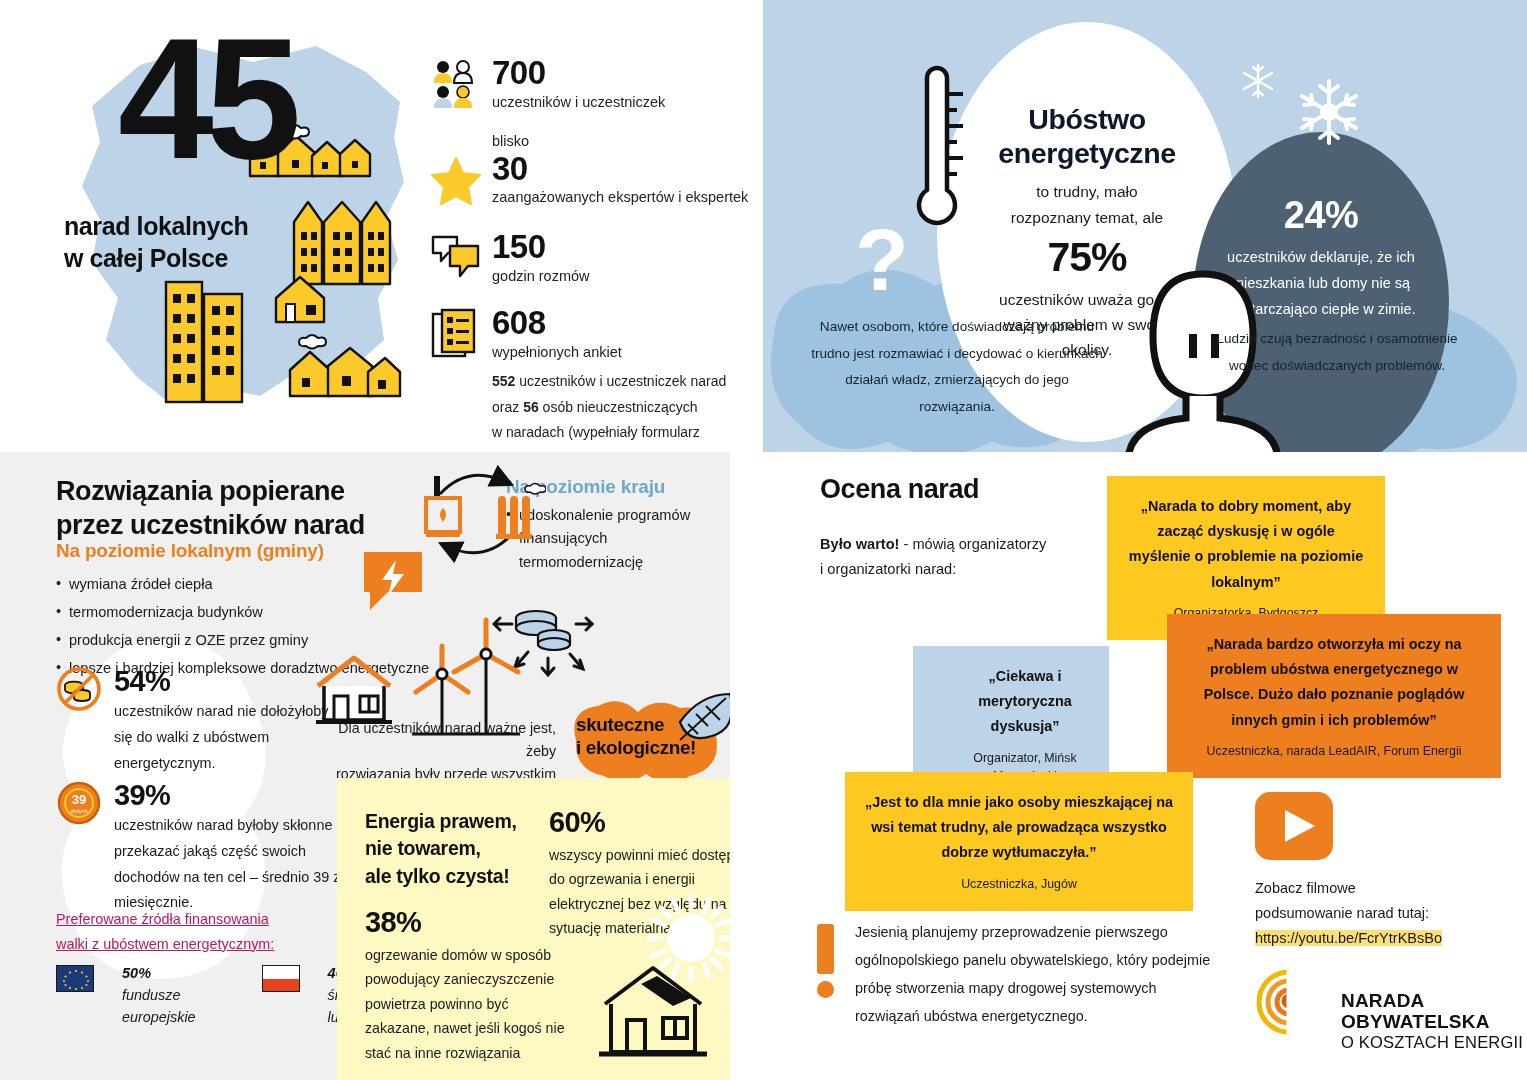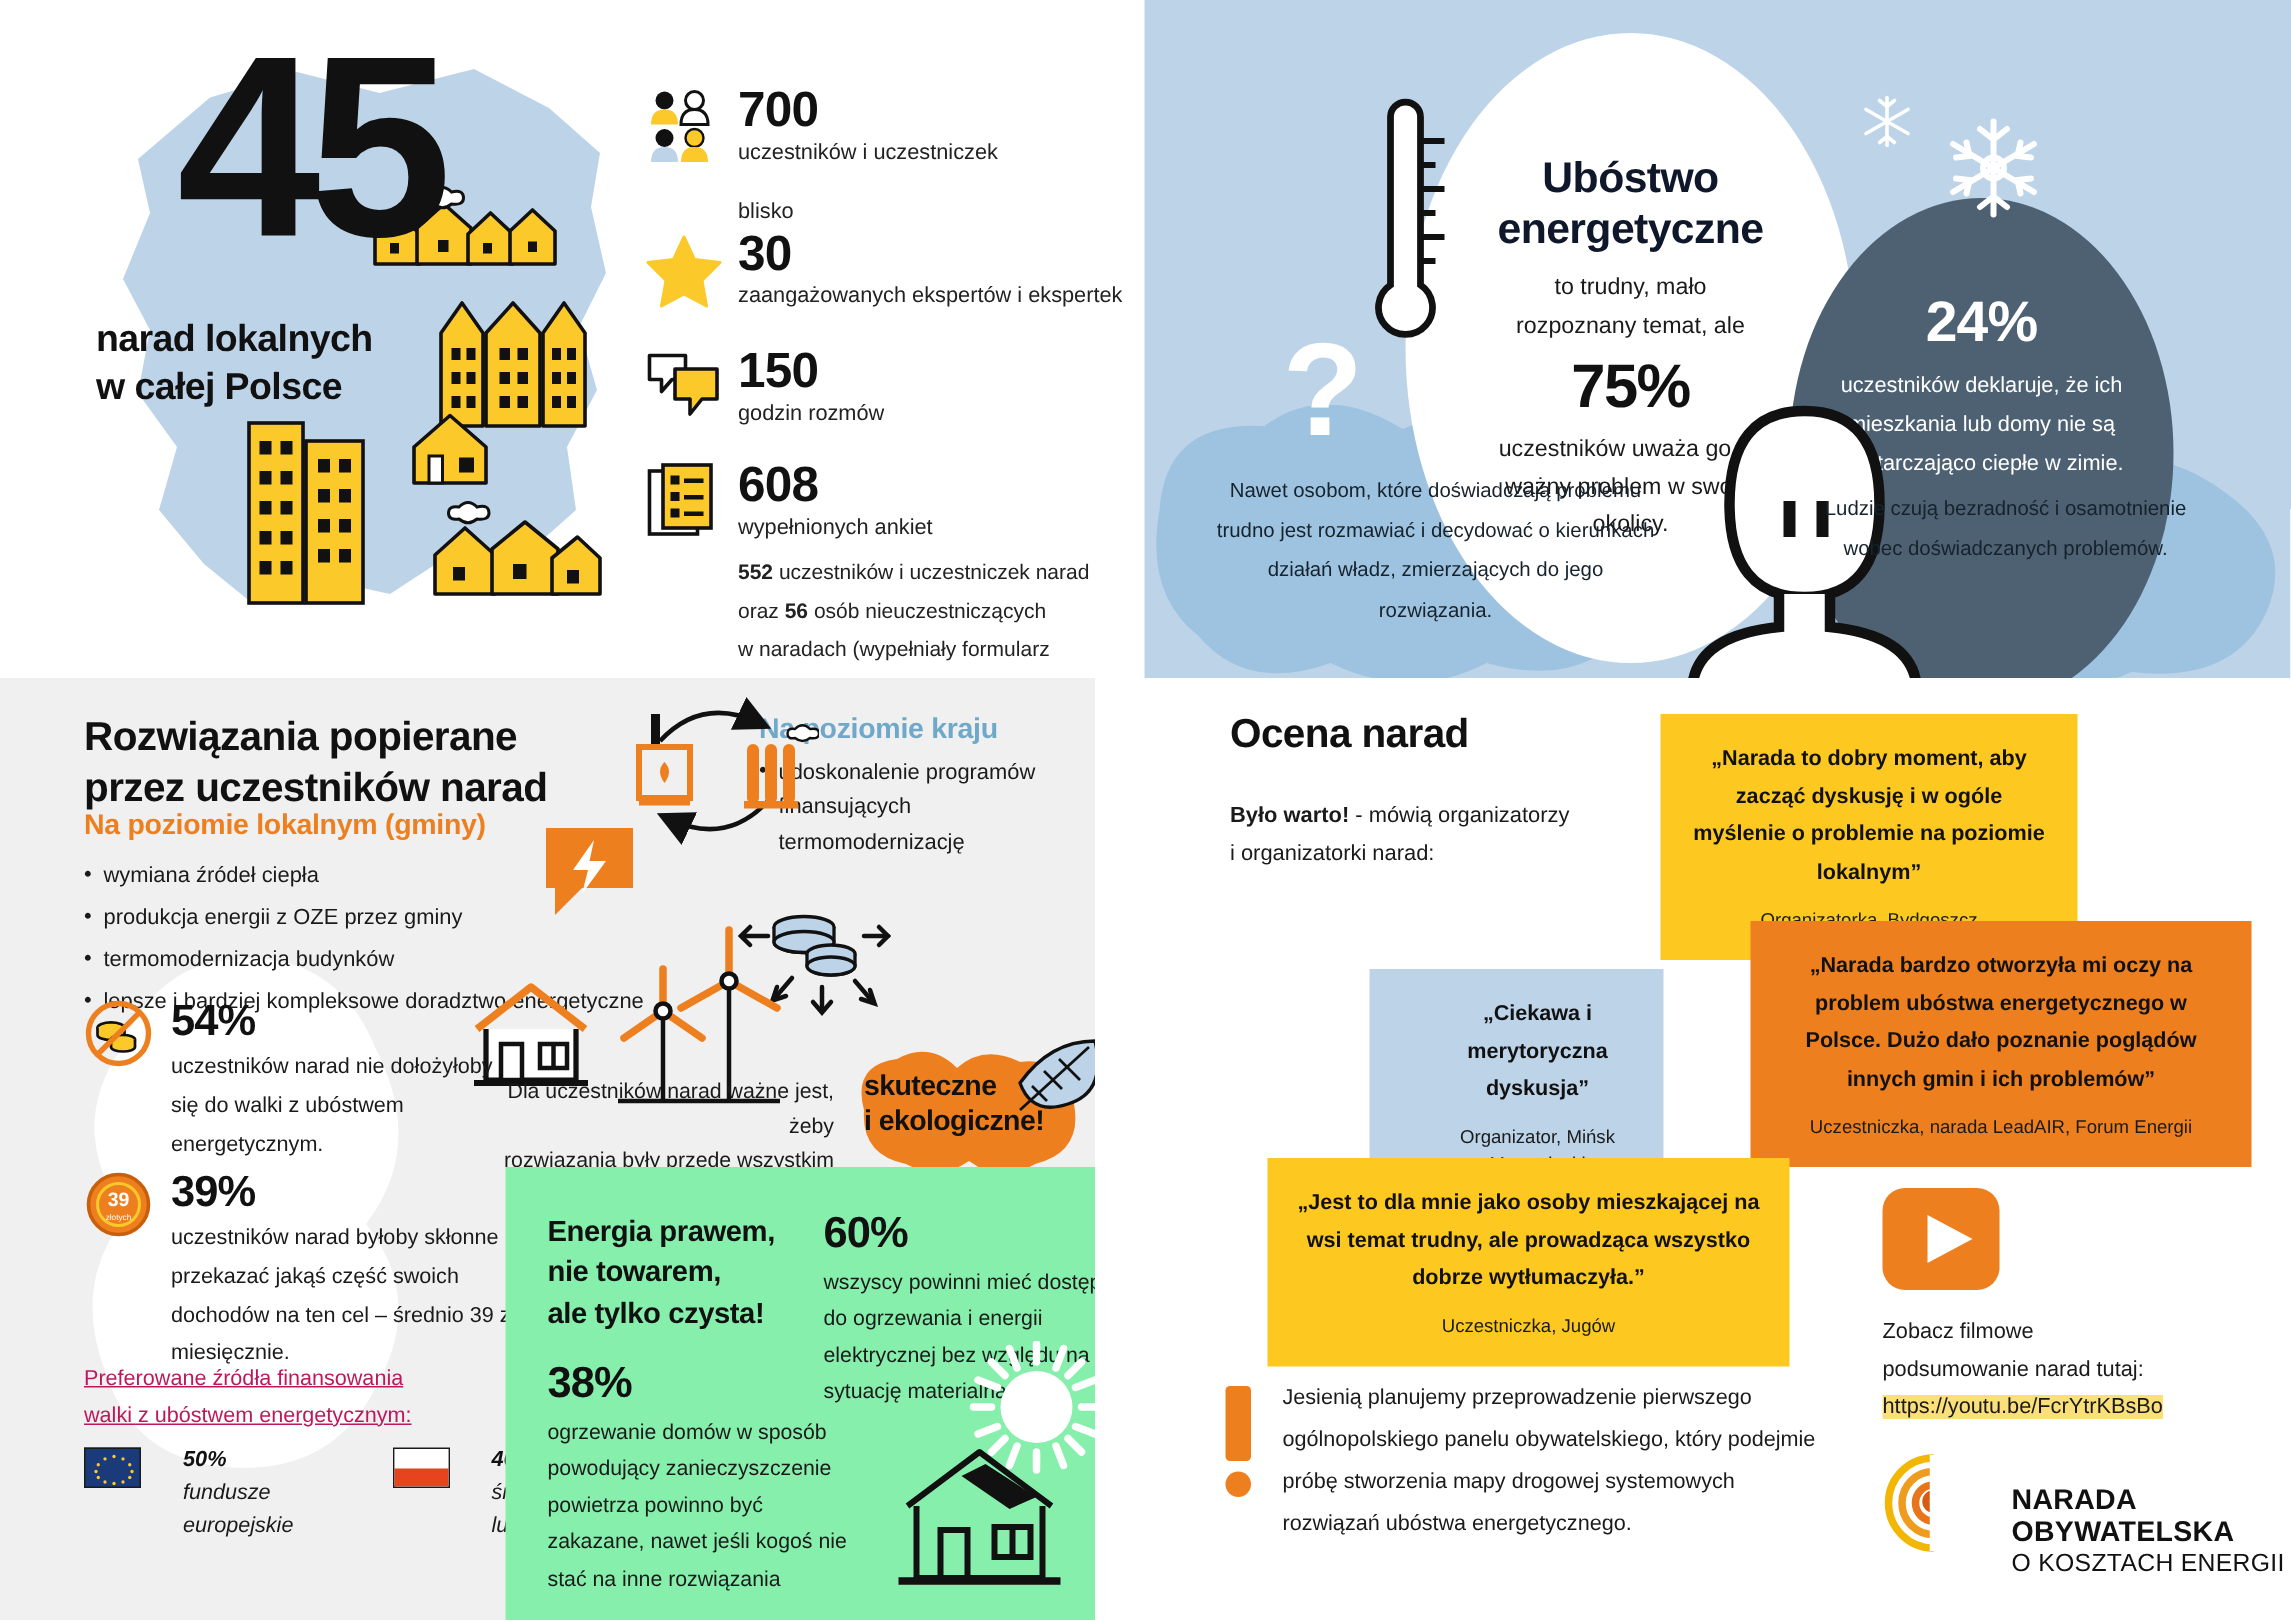--- a/index.html
+++ b/index.html
@@ -121,21 +121,21 @@
   }
 
   .eco-blob { position: absolute; left: 560px; top: 248px; width: 166px; height: 86px; }
   .eco-text {
     position: absolute; left: 576px; top: 262px; width: 140px; z-index: 3;
     font-size: 19px; font-weight: 800; line-height: 1.2; color: #111; letter-spacing: -.4px;
   }
 
   .yellow-panel {
     position: absolute; left: 337px; top: 326px; width: 426px; height: 302px;
-    background: #86efac; overflow: hidden;
+    background: #fef9c3; overflow: hidden;
   }
   .yp-h { position: absolute; left: 28px; top: 30px; width: 180px;
           font-size: 19.5px; font-weight: 800; line-height: 1.4; color: #111; letter-spacing: -.3px;}
   .yp-38 { position: absolute; left: 28px; top: 128px; }
   .yp-38 .n { font-size: 29px; font-weight: 800; color: #111; letter-spacing: -.6px;}
   .yp-38 .t { width: 212px; font-size: 14.2px; line-height: 1.72; color: #1a1a1a; margin-top: 4px; }
   .yp-60 { position: absolute; left: 212px; top: 28px; width: 190px; }
   .yp-60 .n { font-size: 29px; font-weight: 800; color: #111; letter-spacing: -.6px;}
   .yp-60 .t { font-size: 14.2px; line-height: 1.72; color: #1a1a1a; margin-top: 4px; }
 
@@ -452,22 +452,22 @@
     </svg>
 
     <div class="bl-h1">
       <span>Rozwiązania popierane</span><br>
       <span>przez uczestników narad</span>
     </div>
 
     <div class="bl-h2-orange">Na poziomie lokalnym (gminy)</div>
     <ul class="bl-list">
       <li>wymiana źródeł ciepła</li>
+      <li>termomodernizacja budynków</li>
       <li>produkcja energii z OZE przez gminy</li>
-      <li>termomodernizacja budynków</li>
       <li>lepsze i bardziej kompleksowe doradztwo energetyczne</li>
     </ul>
 
     <div class="bl-h2-blue">Na poziomie kraju</div>
     <ul class="bl-list2">
       <li>udoskonalenie programów finansujących termomodernizację</li>
     </ul>
 
     <svg style="position:absolute;left:358px;top:94px" width="72px" height="72" viewBox="0 0 72 72">
       <path d="M6,6 h58 v40 h-34 l-18,18 v-18 h-6 Z" fill="#ee7f1e"></path>

